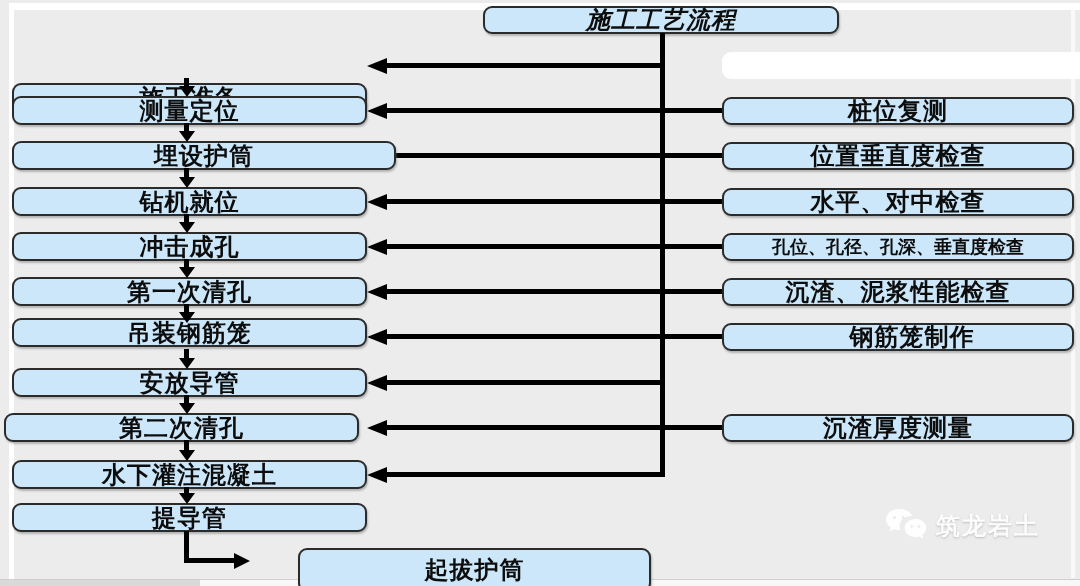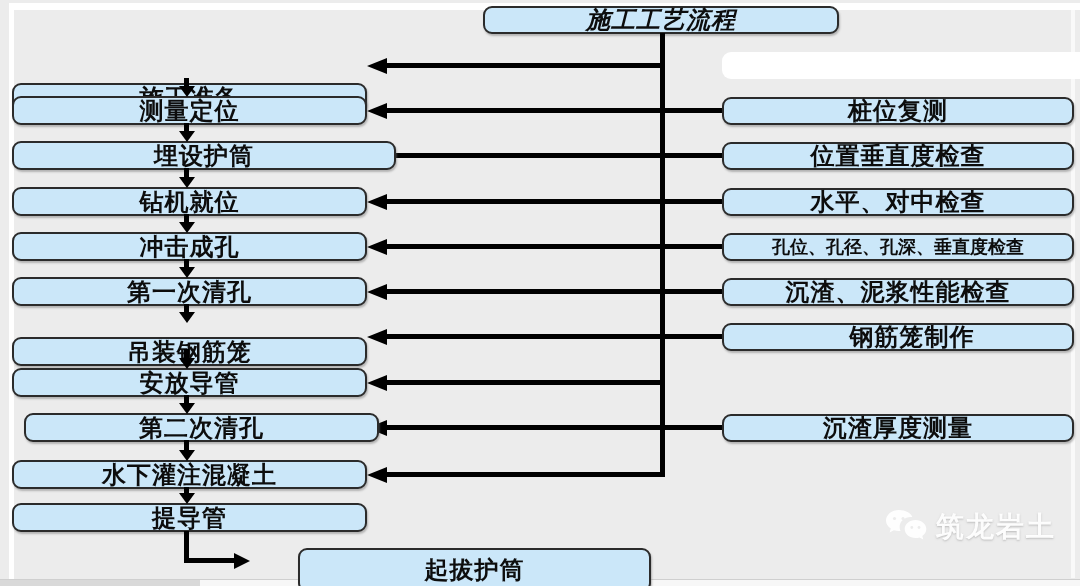--- a/index.html
+++ b/index.html
@@ -62,21 +62,21 @@
     border-left:16px solid #000;
   }
   .watermark{
     position:absolute;
     left:884px;top:508px;
     display:flex;align-items:center;gap:8px;
     pointer-events:none;
   }
   .watermark .wm-text{
     font-family:Liberation Serif, serif;
-    font-size:28px;font-weight:bold;
+    font-size:24px;font-weight:bold;
     color:rgba(255,255,255,.95);
     text-shadow:0 1px 2px rgba(150,150,150,.55);
     letter-spacing:2px;
   }
 </style>
 </head>
 <body>
 
 <div class="stage">
 
@@ -113,23 +113,23 @@
       <div class="hline" style="left:386px;top:425px;width:336px;height:5px;"></div>
       <div class="arrow-left" style="left:367px;top:419.5px;"></div>
       <div class="hline" style="left:386px;top:472px;width:279px;height:5px;"></div>
       <div class="arrow-left" style="left:367px;top:466.5px;"></div>
       <div class="box" style="left:12px;top:51px;width:355px;height:29px;margin-top:32px;">施工准备</div>
       <div class="box" style="left:12px;top:96px;width:355px;height:29px;">测量定位</div>
       <div class="box" style="left:12px;top:141px;width:384px;height:29px;">埋设护筒</div>
       <div class="box" style="left:12px;top:187px;width:355px;height:29px;">钻机就位</div>
       <div class="box" style="left:12px;top:232px;width:355px;height:29px;">冲击成孔</div>
       <div class="box" style="left:12px;top:277px;width:355px;height:29px;">第一次清孔</div>
-      <div class="box" style="left:12px;top:337px;width:355px;height:29px;">吊装钢筋笼</div>
+      <div class="box" style="left:12px;top:318px;width:355px;height:29px;">吊装钢筋笼</div>
       <div class="box" style="left:12px;top:368px;width:355px;height:29px;">安放导管</div>
-      <div class="box" style="left:24px;top:413px;width:355px;height:29px;">第二次清孔</div>
+      <div class="box" style="left:4px;top:413px;width:355px;height:29px;">第二次清孔</div>
       <div class="box" style="left:12px;top:460px;width:355px;height:29px;">水下灌注混凝土</div>
       <div class="box" style="left:12px;top:503px;width:355px;height:29px;">提导管</div>
       <div class="box" style="left:250px;top:548px;width:353px;height:44px;margin-left:48px;">起拔护筒</div>
       <div class="vline" style="left:184px;top:78px;width:5px;height:9px;"></div>
       <div class="arrow-down" style="left:178.5px;top:86px;"></div>
       <div class="vline" style="left:184px;top:123px;width:5px;height:9px;"></div>
       <div class="arrow-down" style="left:178.5px;top:131px;"></div>
       <div class="vline" style="left:184px;top:168px;width:5px;height:10px;"></div>
       <div class="arrow-down" style="left:178.5px;top:177px;"></div>
       <div class="vline" style="left:184px;top:214px;width:5px;height:9px;"></div>

